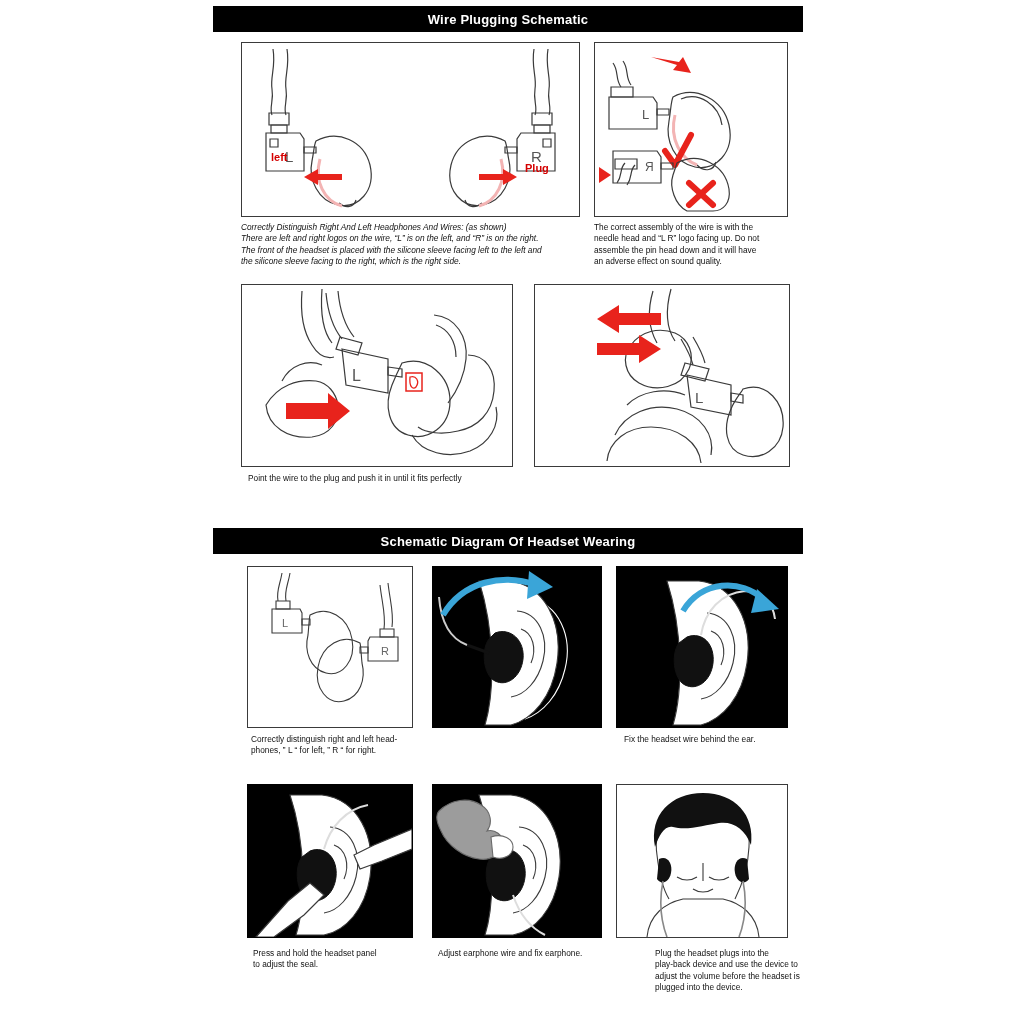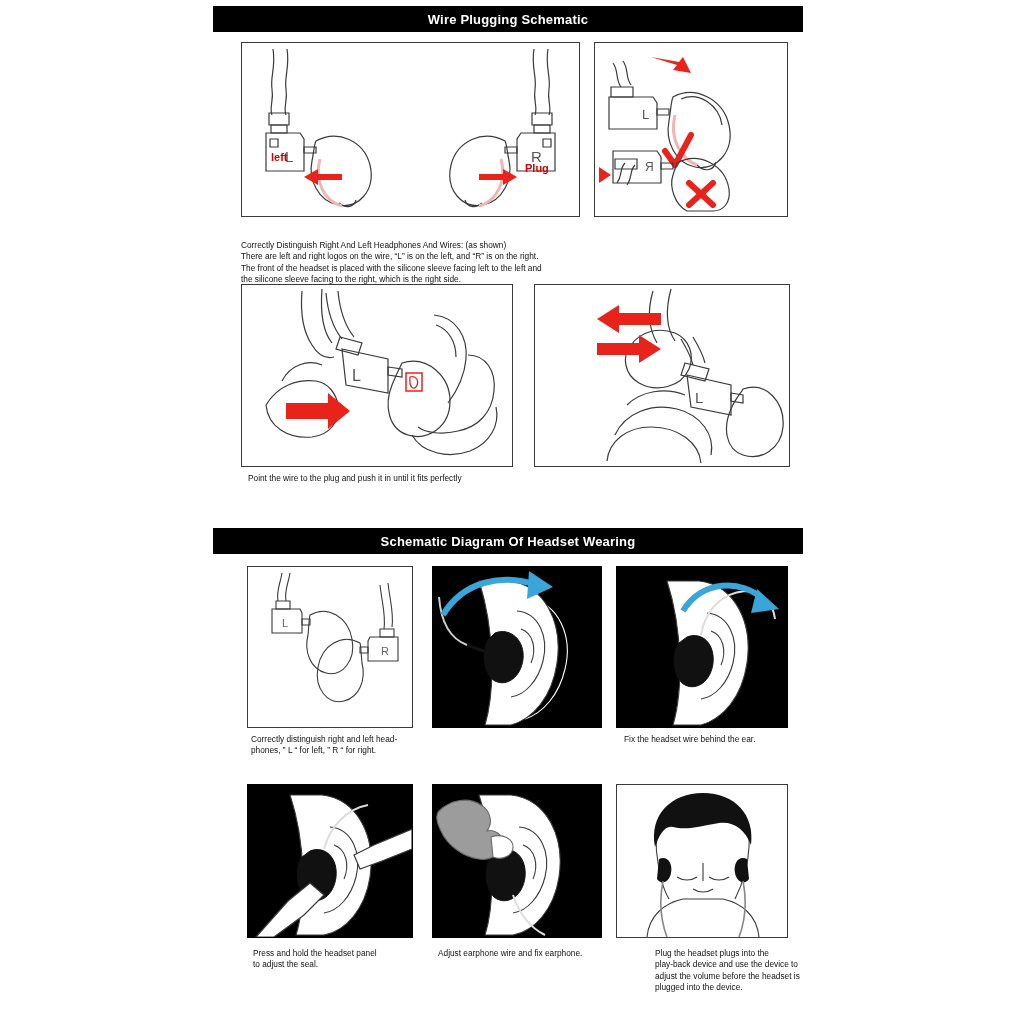--- a/index.html
+++ b/index.html
@@ -109,21 +109,21 @@
       <path d="M259 116 C 265 138, 255 158, 237 163" fill="none" stroke="#f3b4b4" stroke-width="3"></path>
 
       <g fill="#e8231c">
         <path d="M100 131 L 76 131 L 76 126 L 62 134 L 76 142 L 76 137 L 100 137 Z"></path>
         <path d="M237 131 L 261 131 L 261 126 L 275 134 L 261 142 L 261 137 L 237 137 Z"></path>
       </g>
     </svg>
     <div class="lbl" style="left:29px; top:108px;">left</div>
     <div class="lbl" style="left:283px; top:119px;">Plug</div>
   </div>
-  <div class="caption" style="left:241px; top:240px; width:340px;">Correctly Distinguish Right And Left Headphones And Wires: (as shown)
+  <div class="caption" style="left:241px; top:222px; width:340px;font-style:italic;">Correctly Distinguish Right And Left Headphones And Wires: (as shown)
 There are left and right logos on the wire, “L” is on the left, and “R” is on the right.
 The front of the headset is placed with the silicone sleeve facing left to the left and
 the silicone sleeve facing to the right, which is the right side.</div>
 
   <div class="panel" style="left:594px; top:42px; width:192px; height:173px;">
     <svg width="192" height="173" viewBox="0 0 192 173">
       <g fill="none" stroke="#3a3a3a" stroke-width="1.2">
 
         <path d="M18 20 C 24 28, 20 36, 26 44"></path>
         <path d="M28 18 C 34 26, 30 34, 36 42"></path>
@@ -157,20 +157,24 @@
       <g fill="#e8231c">
         <path d="M4 128 L 4 124 L 16 132 L 4 140 L 4 136 Z"></path>
       </g>
 
       <g stroke="#e8231c" stroke-width="6" stroke-linecap="round">
         <line x1="94" y1="140" x2="118" y2="162"></line>
         <line x1="118" y1="140" x2="94" y2="162"></line>
       </g>
     </svg>
   </div>
+  <div class="caption" style="left:594px; top:222px; width:195px;">The correct assembly of the wire is with the
+needle head and “L R” logo facing up. Do not
+assemble the pin head down and it will have
+an adverse effect on sound quality.</div>
 
   <div class="panel" style="left:241px; top:284px; width:270px; height:181px;">
     <svg width="270" height="181" viewBox="0 0 270 181">
       <g fill="none" stroke="#3a3a3a" stroke-width="1.2">
 
         <path d="M60 6 C 58 30, 62 48, 70 60 C 76 70, 84 74, 92 72"></path>
         <path d="M80 4 C 78 30, 82 48, 90 58"></path>
         <path d="M24 120 C 36 100, 56 94, 74 96 C 86 98, 94 108, 96 120 C 98 136, 88 150, 70 152 C 46 154, 26 142, 24 120 Z"></path>
         <path d="M40 96 C 48 80, 66 74, 80 80"></path>
 

